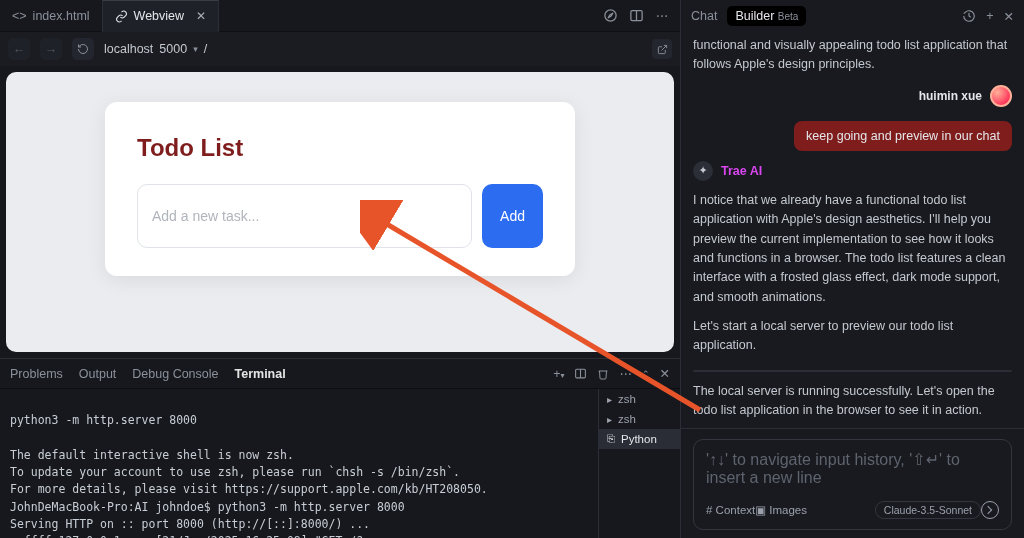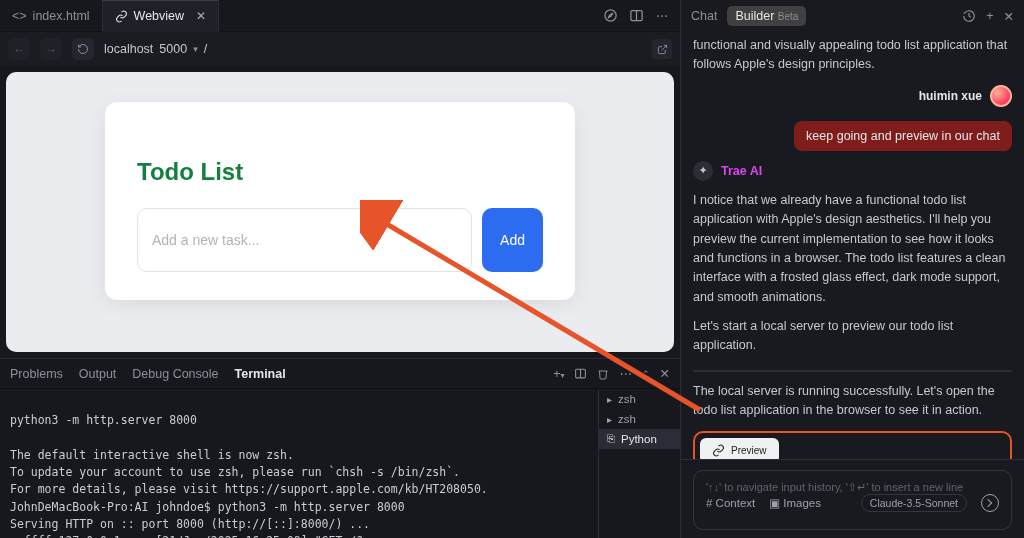--- a/index.html
+++ b/index.html
@@ -30,21 +30,21 @@
 .sq-btn { width:22px; height:22px; border-radius:5px; display:flex; align-items:center; justify-content:center; background:#23262e; color:#8b909a;}
 .sq-btn.dis { opacity:.5; }
 .url-seg { display:flex; align-items:center; gap:6px; }
 .url-pill { color:#c4c8cf; font-size:12.5px;}
 .addr-fill { flex:1; }
 .open-ext { width:20px; height:20px; display:flex; align-items:center; justify-content:center; background:#23262e; border-radius:4px; color:#8b909a;}
 
 
 .viewport { flex:1; margin:6px; border-radius:10px; background:#ebecf0; display:flex; align-items:flex-start; justify-content:center; padding-top:30px; min-height:0;}
 .card { width:470px; background:#fff; border-radius:12px; box-shadow:0 4px 20px rgba(0,0,0,.08); padding:32px 32px 28px; }
-.card h1 { color:#15803d; font-size:24px; font-weight:700; margin-bottom:22px;margin-top:24px;}
+.card h1 { color:#7f1d1d; font-size:24px; font-weight:700; margin-bottom:22px;}
 .input-row { display:flex; gap:10px; }
 .input-row input { flex:1; border:1px solid #e1e3e8; border-radius:10px; padding:10px 14px; font-size:14px; color:#555; outline:none;}
 .input-row input::placeholder{ color:#b0b4bb; }
 .add-btn { background:#2b6cf0; color:#fff; border:none; border-radius:10px; padding:24px 18px; font-size:14px; font-weight:500; cursor:pointer;}
 
 
 .panel { height:180px; display:flex; flex-direction:column; border-top:1px solid #2b2e36; background:#16181d;}
 .panel-tabs { display:flex; align-items:center; height:30px; padding:0 10px; gap:16px; border-bottom:1px solid #0d0e12;}
 .ptab { color:#8b909a; font-size:12.5px; cursor:pointer;}
 .ptab.active { color:#e5e5e5; font-weight:600;}
@@ -53,39 +53,39 @@
 .term { flex:1; padding:6px 10px; font-family: ui-monospace, Menlo, monospace; font-size:11.5px; line-height:1.5; color:#c8cdd5; overflow:hidden; white-space:pre-wrap;}
 .term .line { white-space:pre-wrap; }
 .side-list { width:82px; border-left:1px solid #2b2e36; font-size:11.5px;}
 .side-list .li { display:flex; align-items:center; gap:6px; padding:4px 8px; color:#9ba0aa;}
 .side-list .li.active { background:#2a2d35; color:#e4e6ea;}
 .li .dot { font-size:10px;}
 
 
 .chat-top { display:flex; align-items:center; gap:10px; height:32px; padding:0 10px;}
 .mode { color:#8b909a; font-size:12.5px; }
-.mode.active { background:#404040; color:#e4e6ea; padding:3px 8px; border-radius:5px;}
+.mode.active { background:#000000; color:#e4e6ea; padding:3px 8px; border-radius:5px;}
 .beta { font-size:10px; color:#8b909a; }
 .chat-top-right { margin-left:auto; display:flex; gap:10px; color:#8b909a;}
 .chat-scroll { flex:1; padding:4px 12px 10px; overflow:hidden; display:flex; flex-direction:column; gap:10px;}
 .msg-text { font-size:12.5px; line-height:1.55; color:#c4c8cf;}
 .user-row { display:flex; justify-content:flex-end; align-items:center; gap:8px;}
 .user-name { font-size:12px; color:#e4e6ea; font-weight:600;}
 .avatar { width:22px; height:22px; border-radius:50%; background:radial-gradient(circle at 30% 30%, #ffb199, #ff0844); border:2px solid #ffb199;}
 .user-bubble { margin-top:4px; align-self:flex-end; background:#7f1d1d; color:#e4e6ea; padding:8px 12px; border-radius:8px; font-size:12.5px;}
 .ai-row { display:flex; align-items:center; gap:8px;}
 .ai-logo { width:20px; height:20px; border-radius:50%; background:#2b2e36; display:flex; align-items:center; justify-content:center; font-size:11px;}
 .code-block { background:#1f2229; border:1px solid #2b2e36; border-radius:8px; overflow:hidden; margin-top:4px;}
 .code-head { display:flex; align-items:center; padding:6px 10px; font-size:11.5px; color:#9ba0aa;}
 .preview-btn { display:inline-flex; align-items:center; gap:6px; background:#f0f1f3; color:#222; border-radius:6px; padding:6px 12px; font-size:10px; font-weight:500; cursor:pointer;}
 .preview-highlight { display:inline-block; border:2px solid #e8542a; border-radius:10px; padding:5px;}
 .chat-input-area { border-top:1px solid #2b2e36; padding:10px 12px 8px;}
 .chat-input-box { border:1px solid #33363f; border-radius:10px; padding:10px 12px; min-height:60px;}
-.chat-placeholder { color:#5e636d; font-size:11px;}
-.chat-input-footer { display:flex; align-items:center; gap:14px; margin-top:0; font-size:11.5px; color:#9ba0aa;}
+.chat-placeholder { color:#5e636d; font-size:16px;}
+.chat-input-footer { display:flex; align-items:center; margin-top:14px; font-size:11.5px; color:#9ba0aa;}
 .chat-input-footer .ml-auto { margin-left:auto;}
 .model-pill { border:1px solid #33363f; border-radius:12px; padding:2px 8px; font-size:10.5px;}
 .send-circle { width:18px; height:18px; border-radius:50%; border:1.5px solid #9ba0aa; display:flex; align-items:center; justify-content:center; font-size:10px; position:relative;}
 .send-circle::after{content:'';position:absolute;width:5px;height:5px;border-top:1.5px solid #9ba0aa;border-right:1.5px solid #9ba0aa;transform:rotate(45deg);left:3px;}
 
 
 .arrow-svg { position:absolute; left:360px; top:200px; pointer-events:none; }
 
 svg { display:block; }
 </style>

